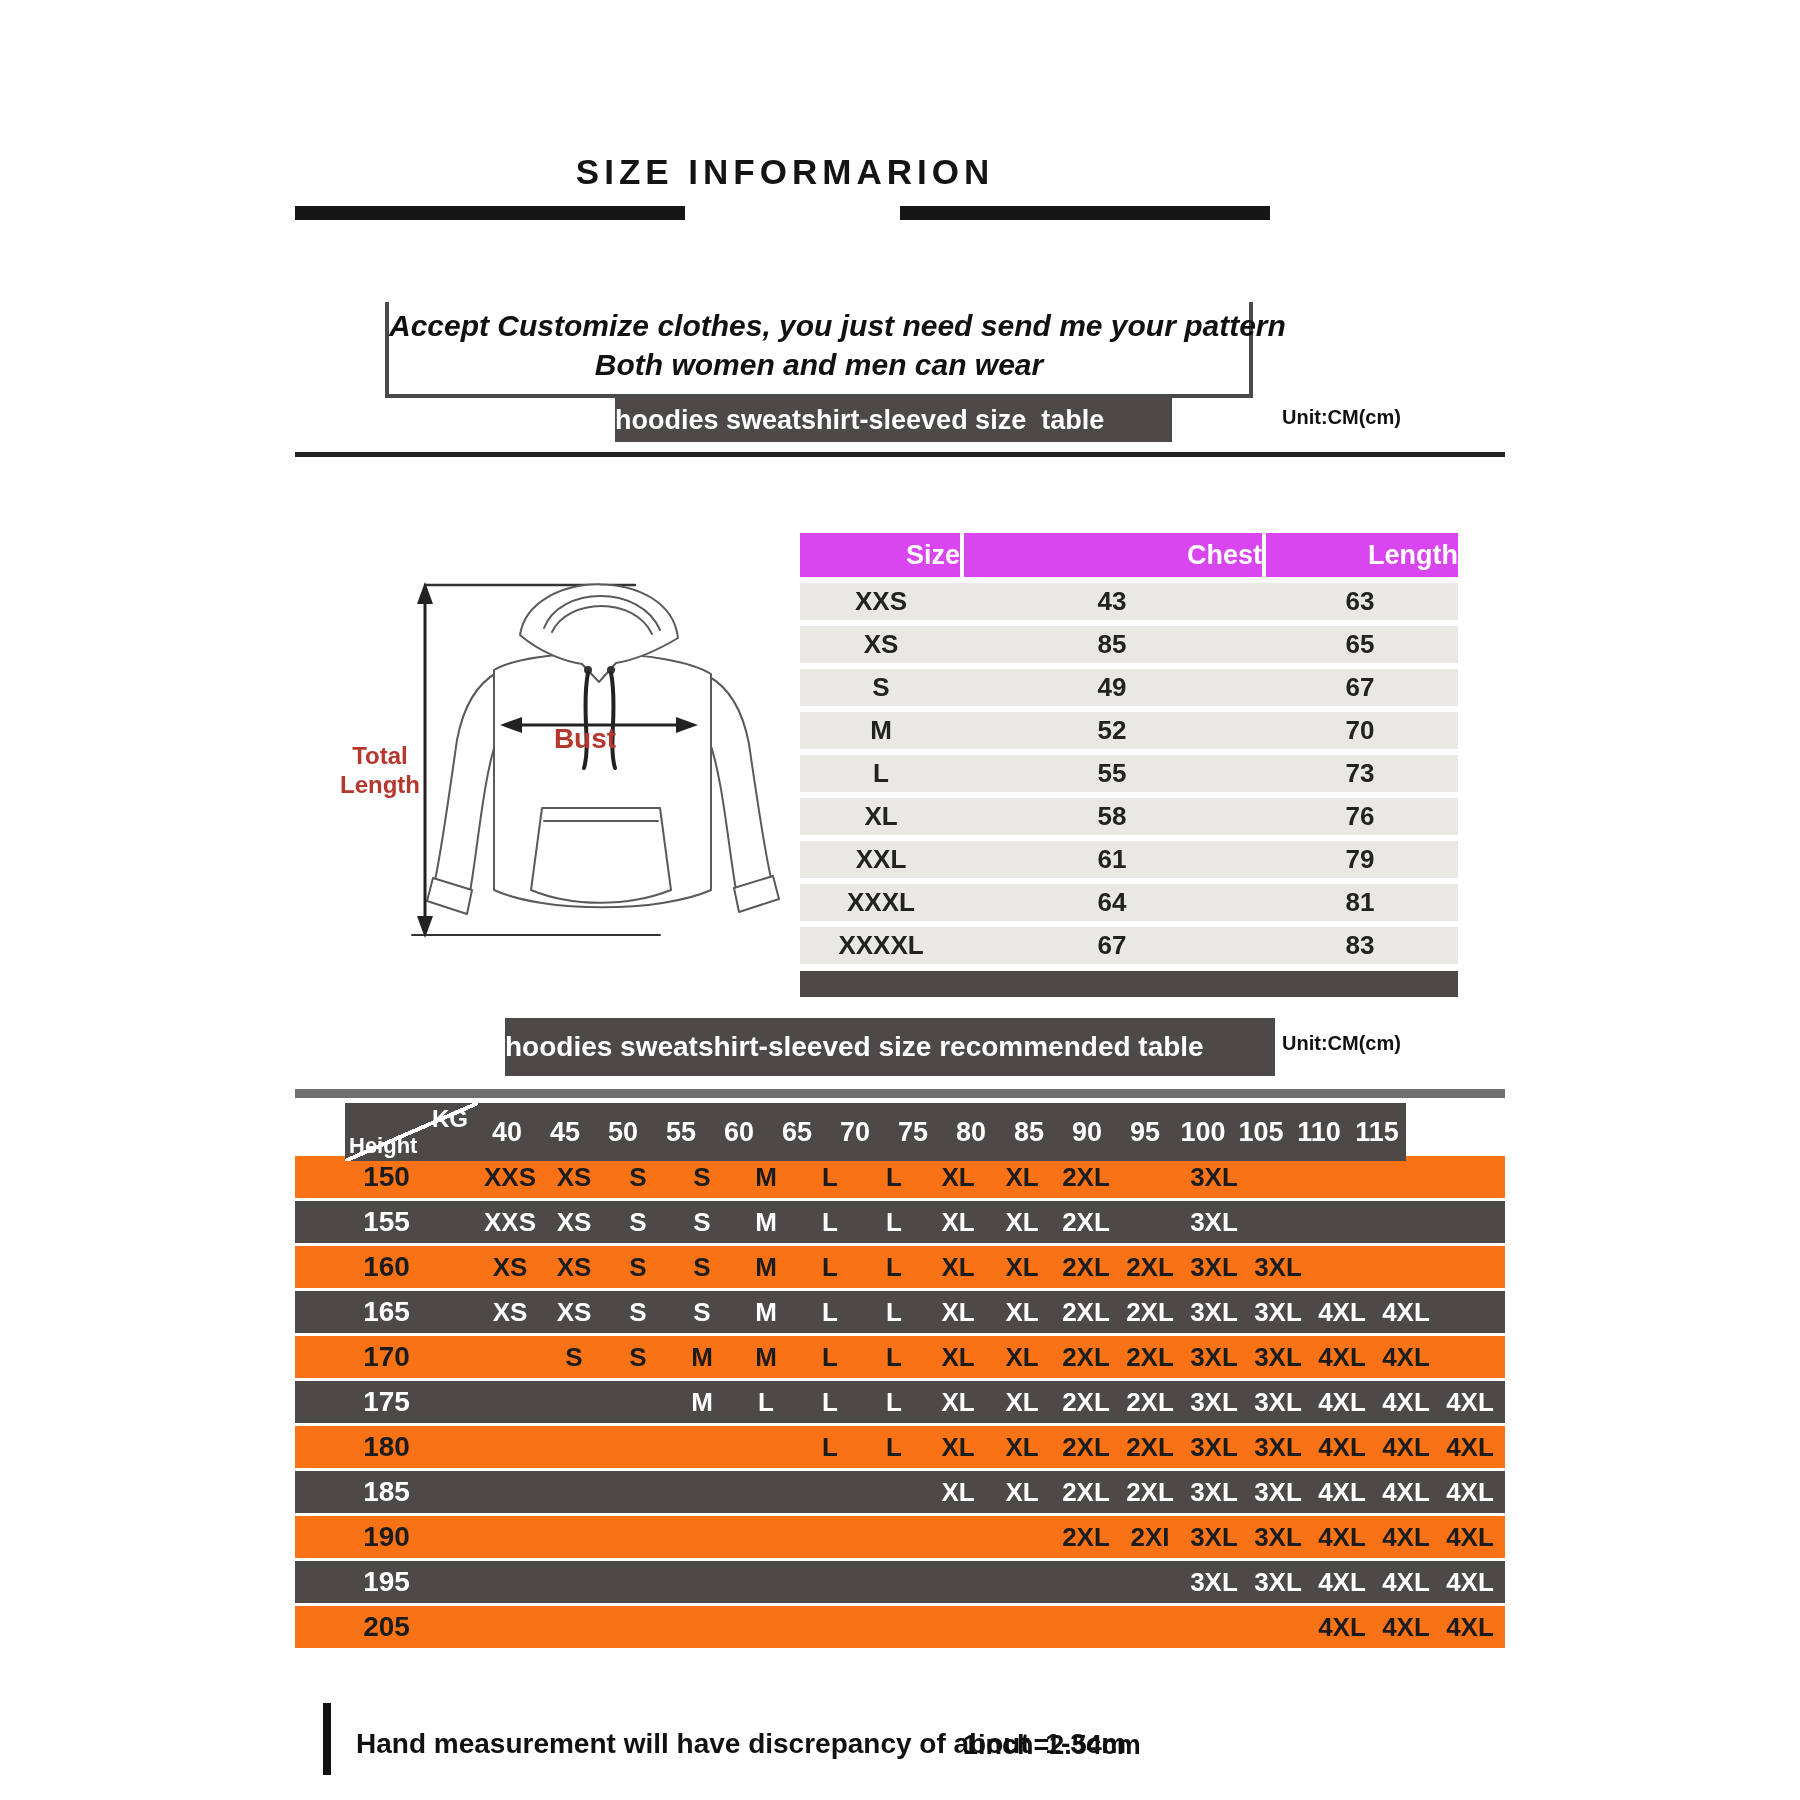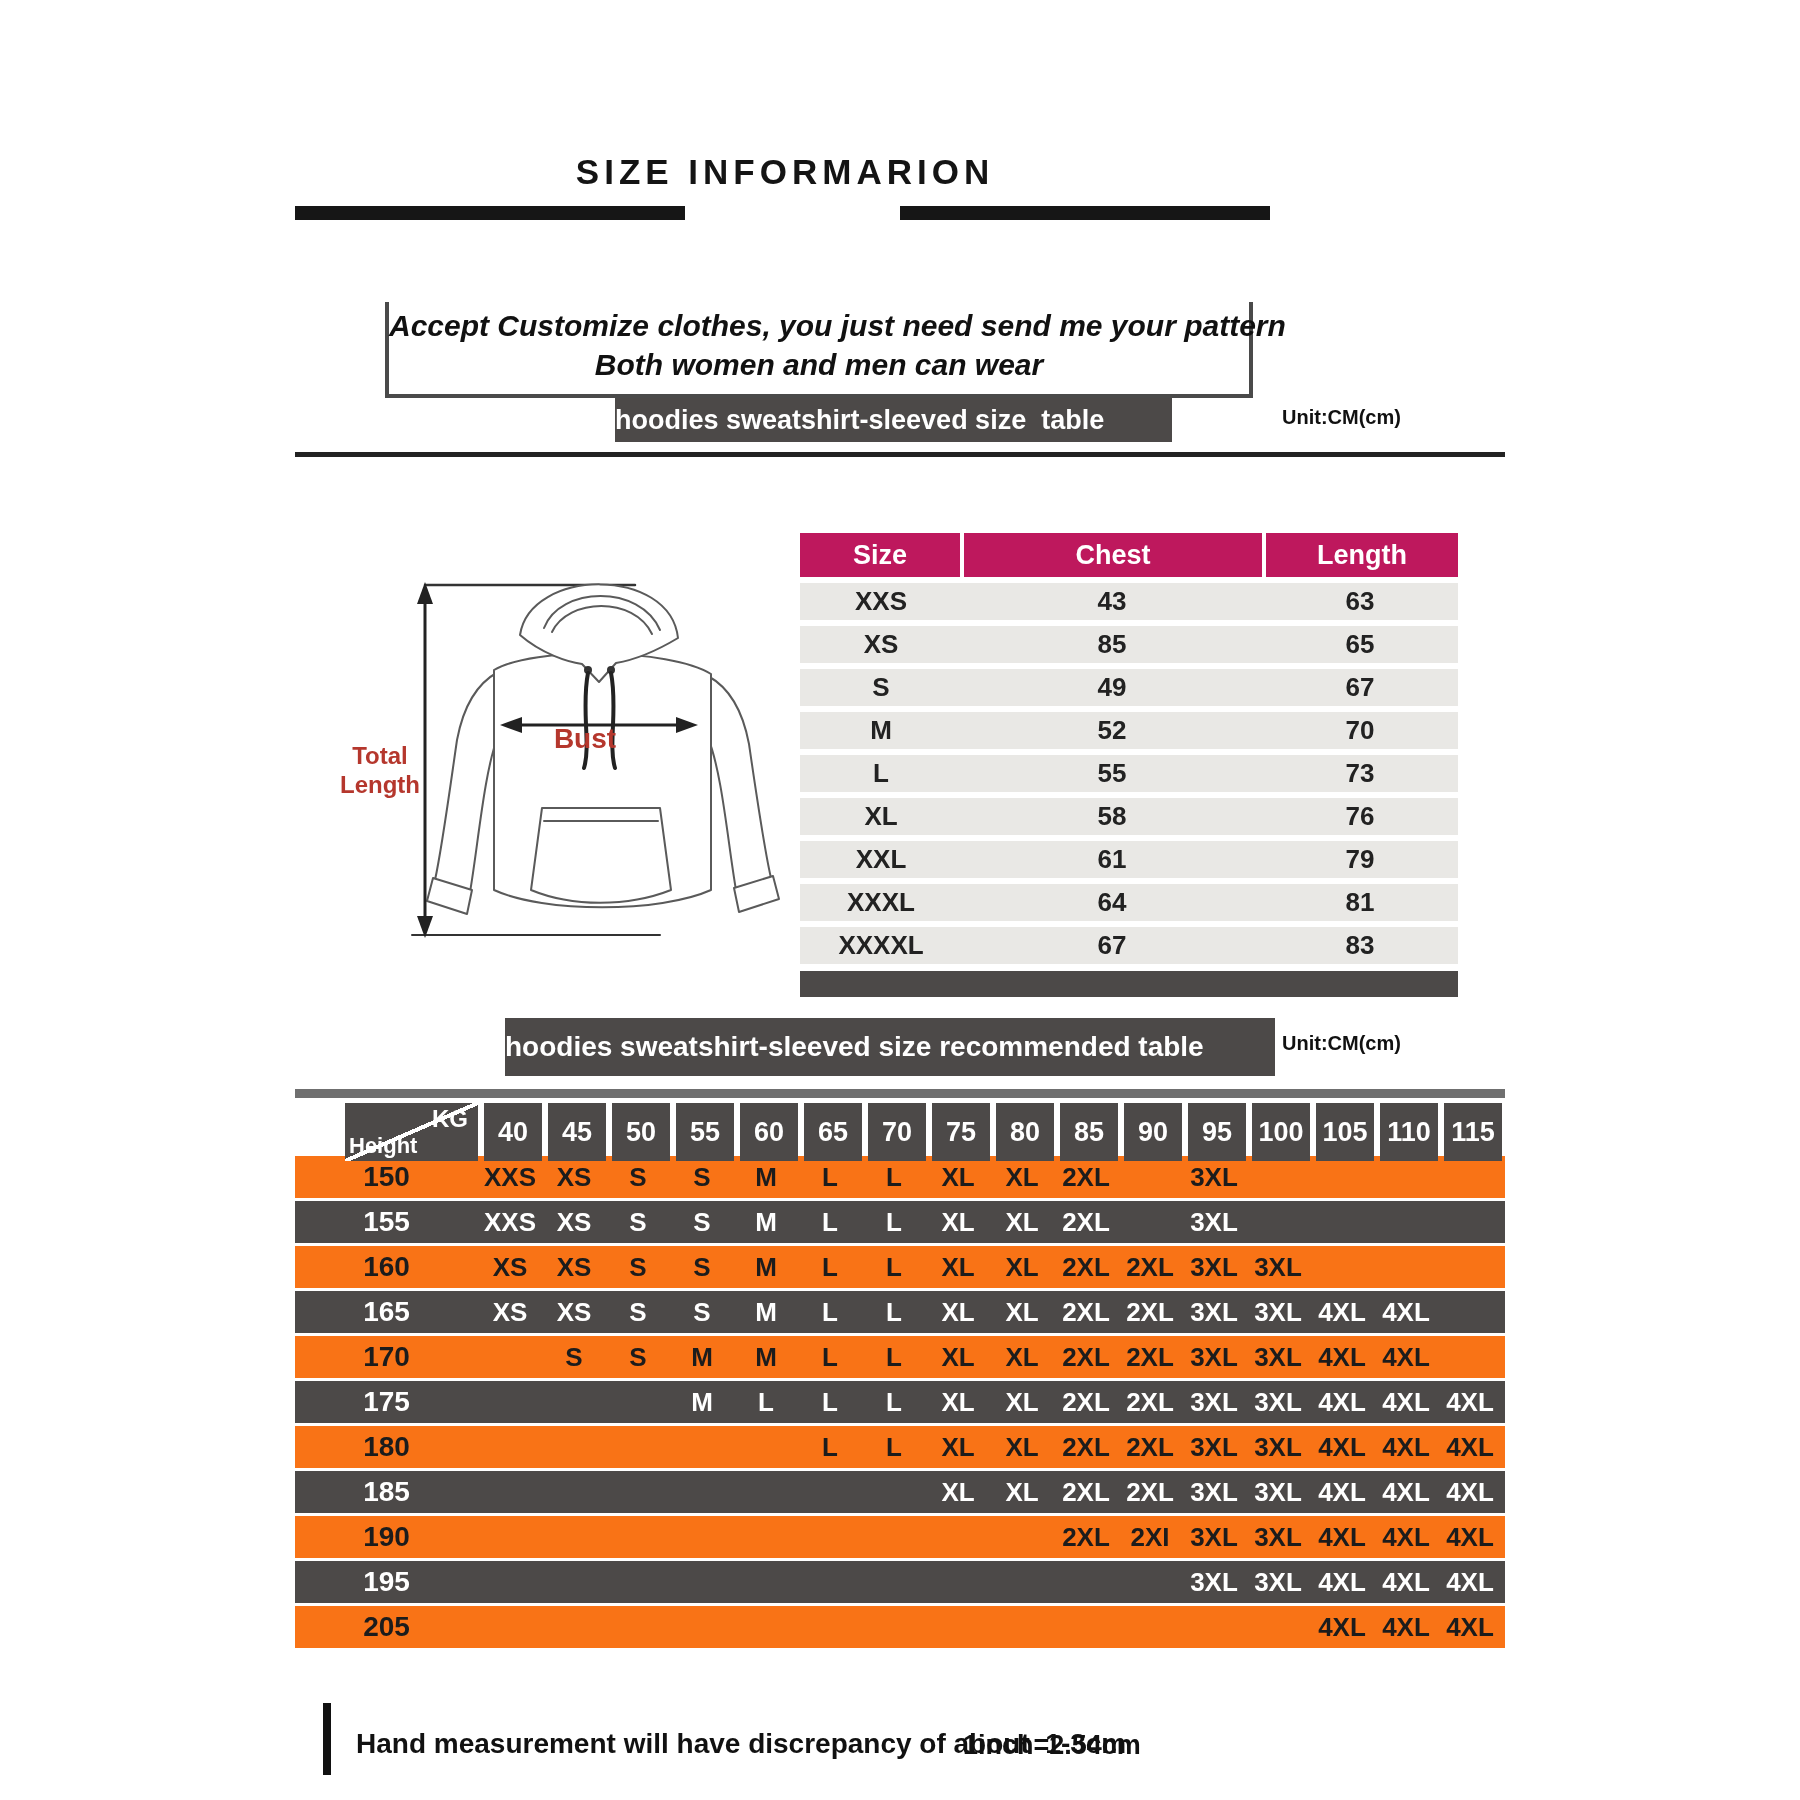--- a/index.html
+++ b/index.html
@@ -34,37 +34,37 @@
   .rule1{position:absolute;left:295px;top:452px;width:1210px;height:5px;background:#222;}
   .rule2{position:absolute;left:295px;top:1089px;width:1210px;height:9px;background:#6f6f6f;}
   
   .hoodie{position:absolute;left:330px;top:540px;width:460px;height:405px;}
   .dlabel{position:absolute;color:#b5372d;font-weight:bold;text-align:center;}
   .dlabel.total{left:330px;top:742px;width:100px;font-size:24px;line-height:1.2;}
   .dlabel.bust{left:505px;top:723px;width:160px;font-size:28px;}
   
   .sizetable{position:absolute;left:800px;top:533px;width:658px;}
   .st-head{display:grid;grid-template-columns:160px 298px 192px;column-gap:4px;}
-  .st-head div{background:#be185d;color:#fff;font-size:27px;font-weight:bold;text-align:center;line-height:44px;height:44px;}
+  .st-head div{background:#d946ef;color:#fff;font-size:27px;font-weight:bold;text-align:right;line-height:44px;height:44px;}
   .st-row{
     display:grid;grid-template-columns:162px 300px 196px;background:#e9e8e5;height:37px;margin-top:6px;
   }
   .st-row span{text-align:center;font-size:26px;font-weight:bold;line-height:37px;color:#222;}
   .st-foot{height:26px;margin-top:7px;background:#4c4948;}
   
   .matrix{position:absolute;left:295px;top:1103px;width:1210px;}
   .mx-head{display:flex;padding-left:50px;height:50px;}
   .mx-corner{
     position:relative;width:133px;height:58px;background-color:#4c4948;
     background-image:linear-gradient(to bottom right,rgba(0,0,0,0) calc(50% - 2px),#fff calc(50% - 2px),#fff calc(50% + 2px),rgba(0,0,0,0) calc(50% + 2px));
   }
   .mx-corner .kg{position:absolute;top:2px;right:10px;color:#fff;font-size:24px;font-weight:bold;}
   .mx-corner .hg{position:absolute;bottom:2px;left:4px;color:#fff;font-size:22px;font-weight:bold;}
   .mx-wbox{
-    width:58px;height:58px;margin-left:6px;background:#4c4948;color:#fff;
+    width:58px;height:58px;background:#4c4948;color:#fff;
     font-size:27px;font-weight:bold;text-align:center;line-height:58px;
   }
   .mx-row{display:flex;height:42px;margin-top:3px;}
   .mx-row.light{background:#f97316;color:#1c1c1c;}
   .mx-row.dark{background:#4c4948;color:#fff;}
   .mx-label{width:183px;text-align:center;font-size:28px;font-weight:bold;line-height:42px;}
   .mx-cell{width:64px;text-align:center;font-size:26px;font-weight:bold;line-height:42px;}
   
   .fbar{position:absolute;left:323px;top:1703px;width:8px;height:72px;background:#111;}
   .fnote{position:absolute;left:356px;top:1728px;font-size:28px;font-weight:bold;white-space:pre;color:#111;}

